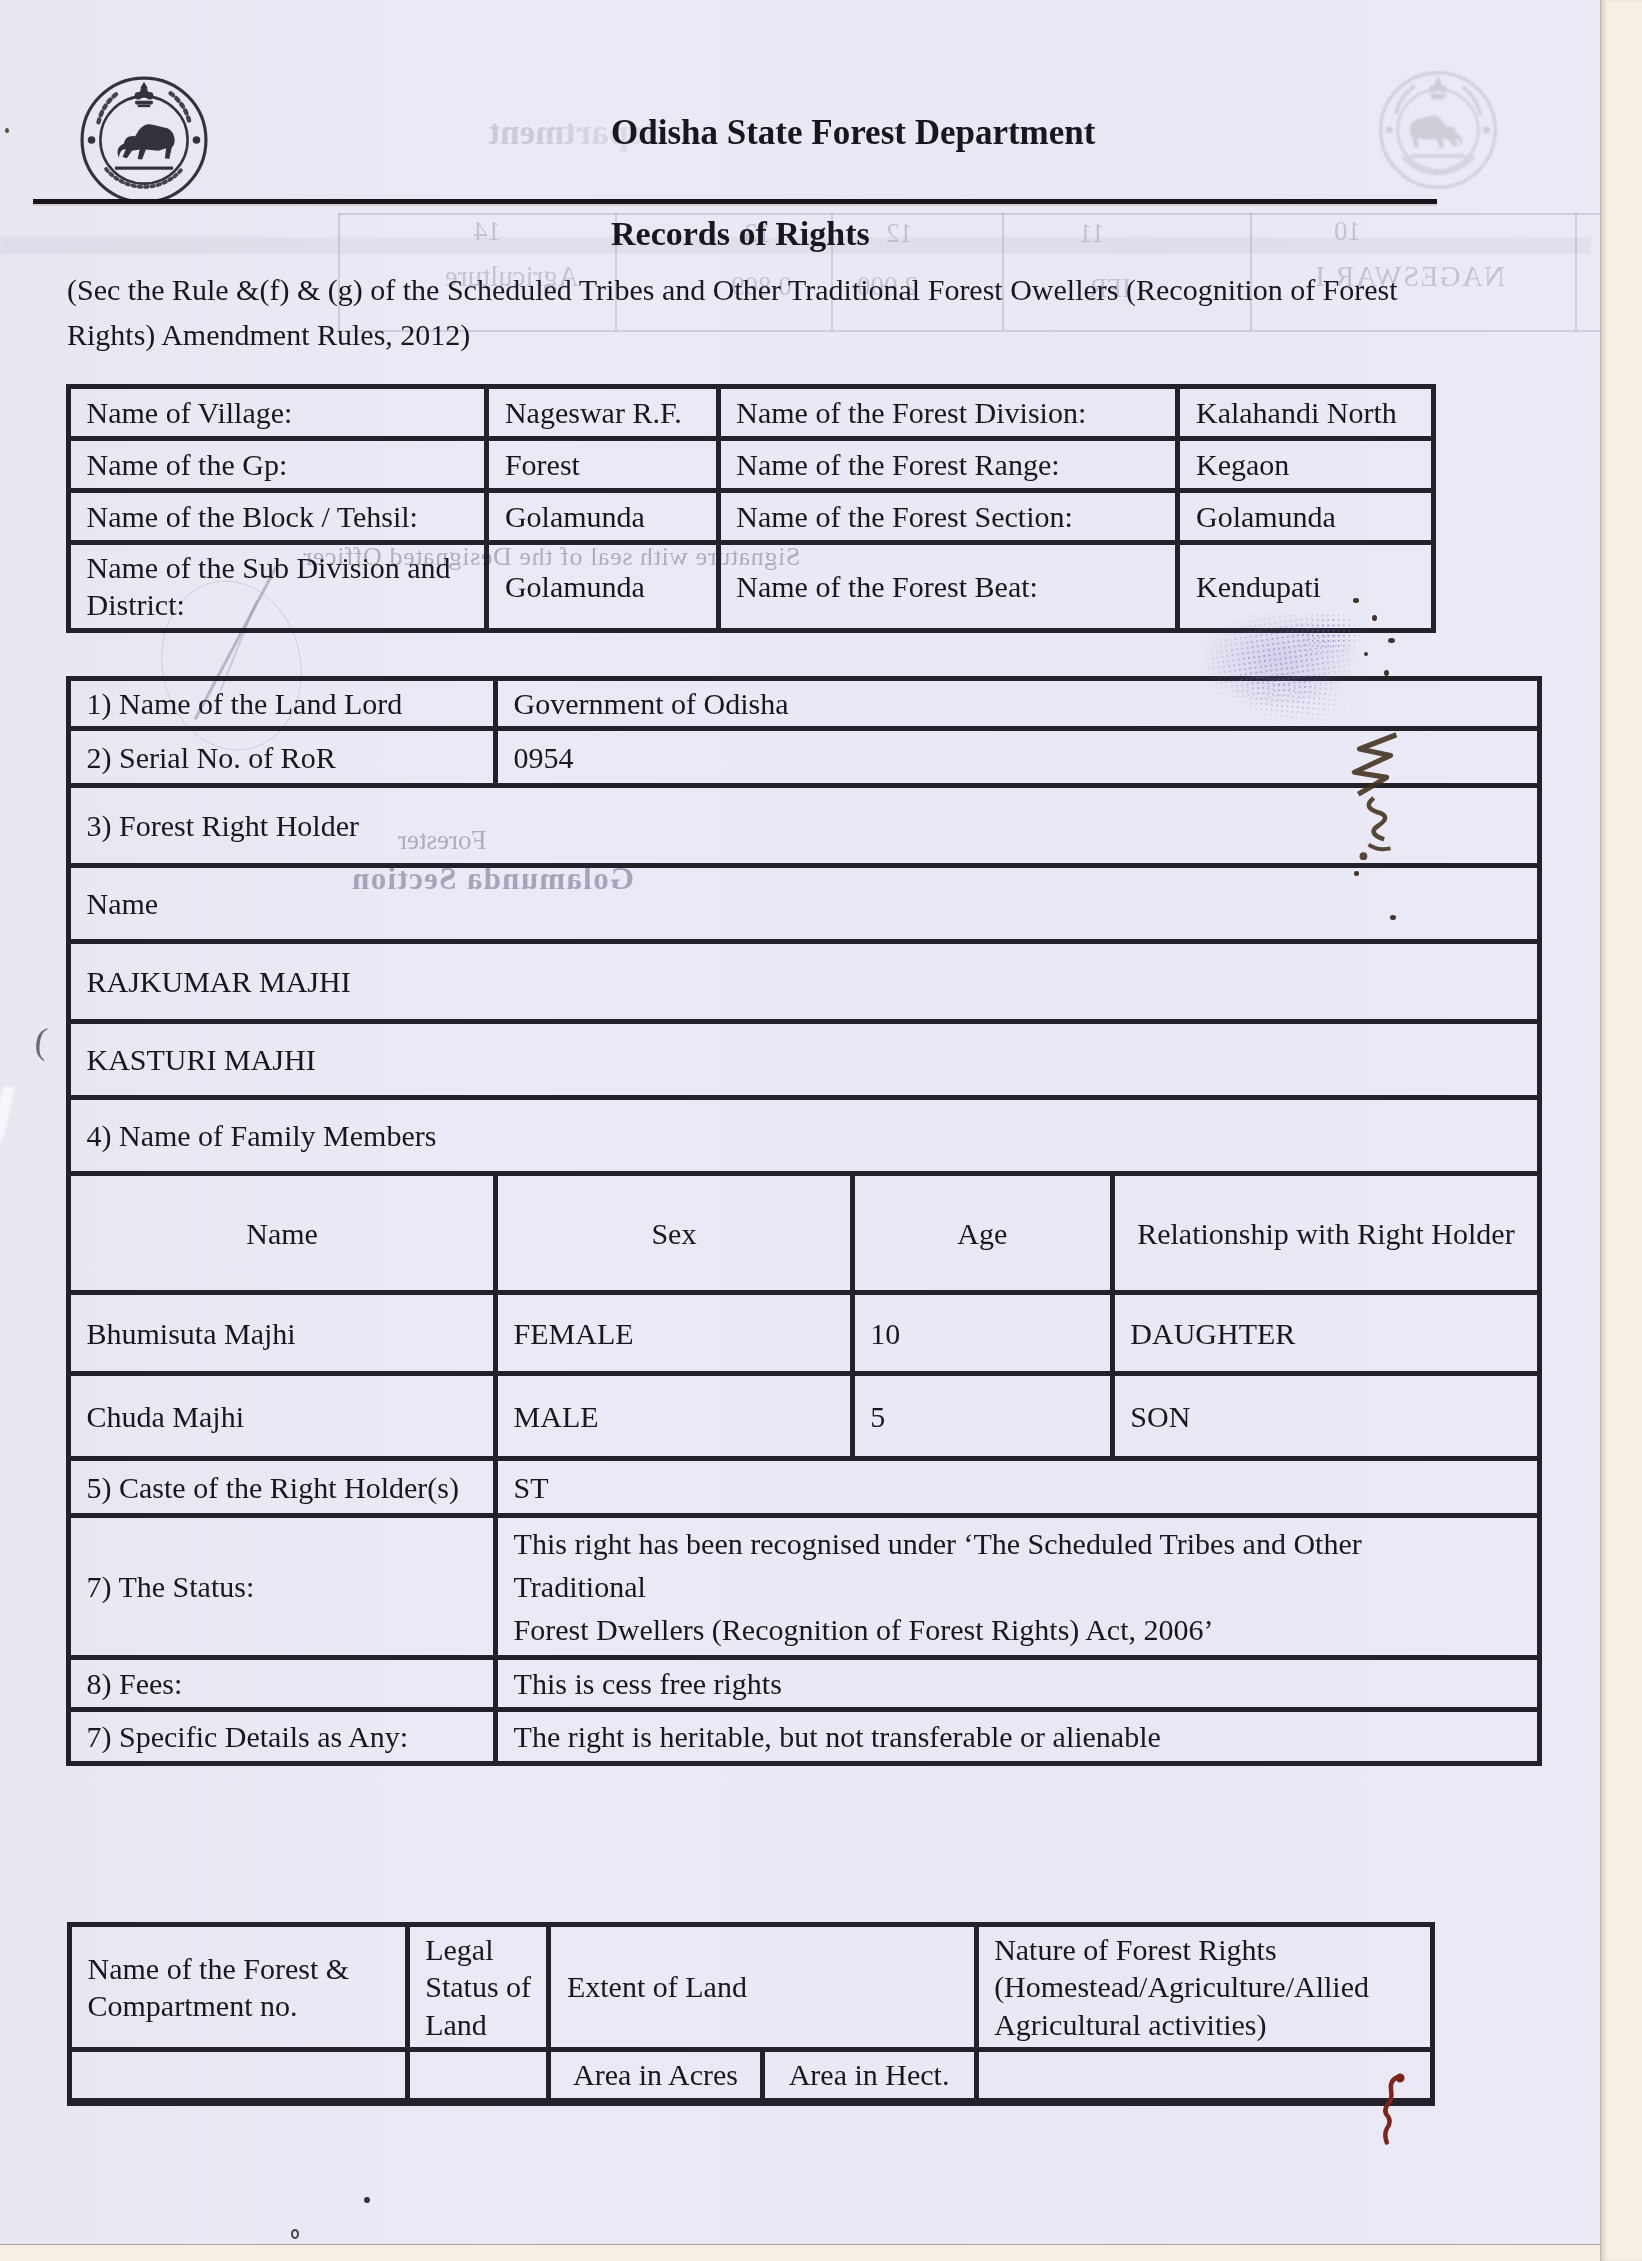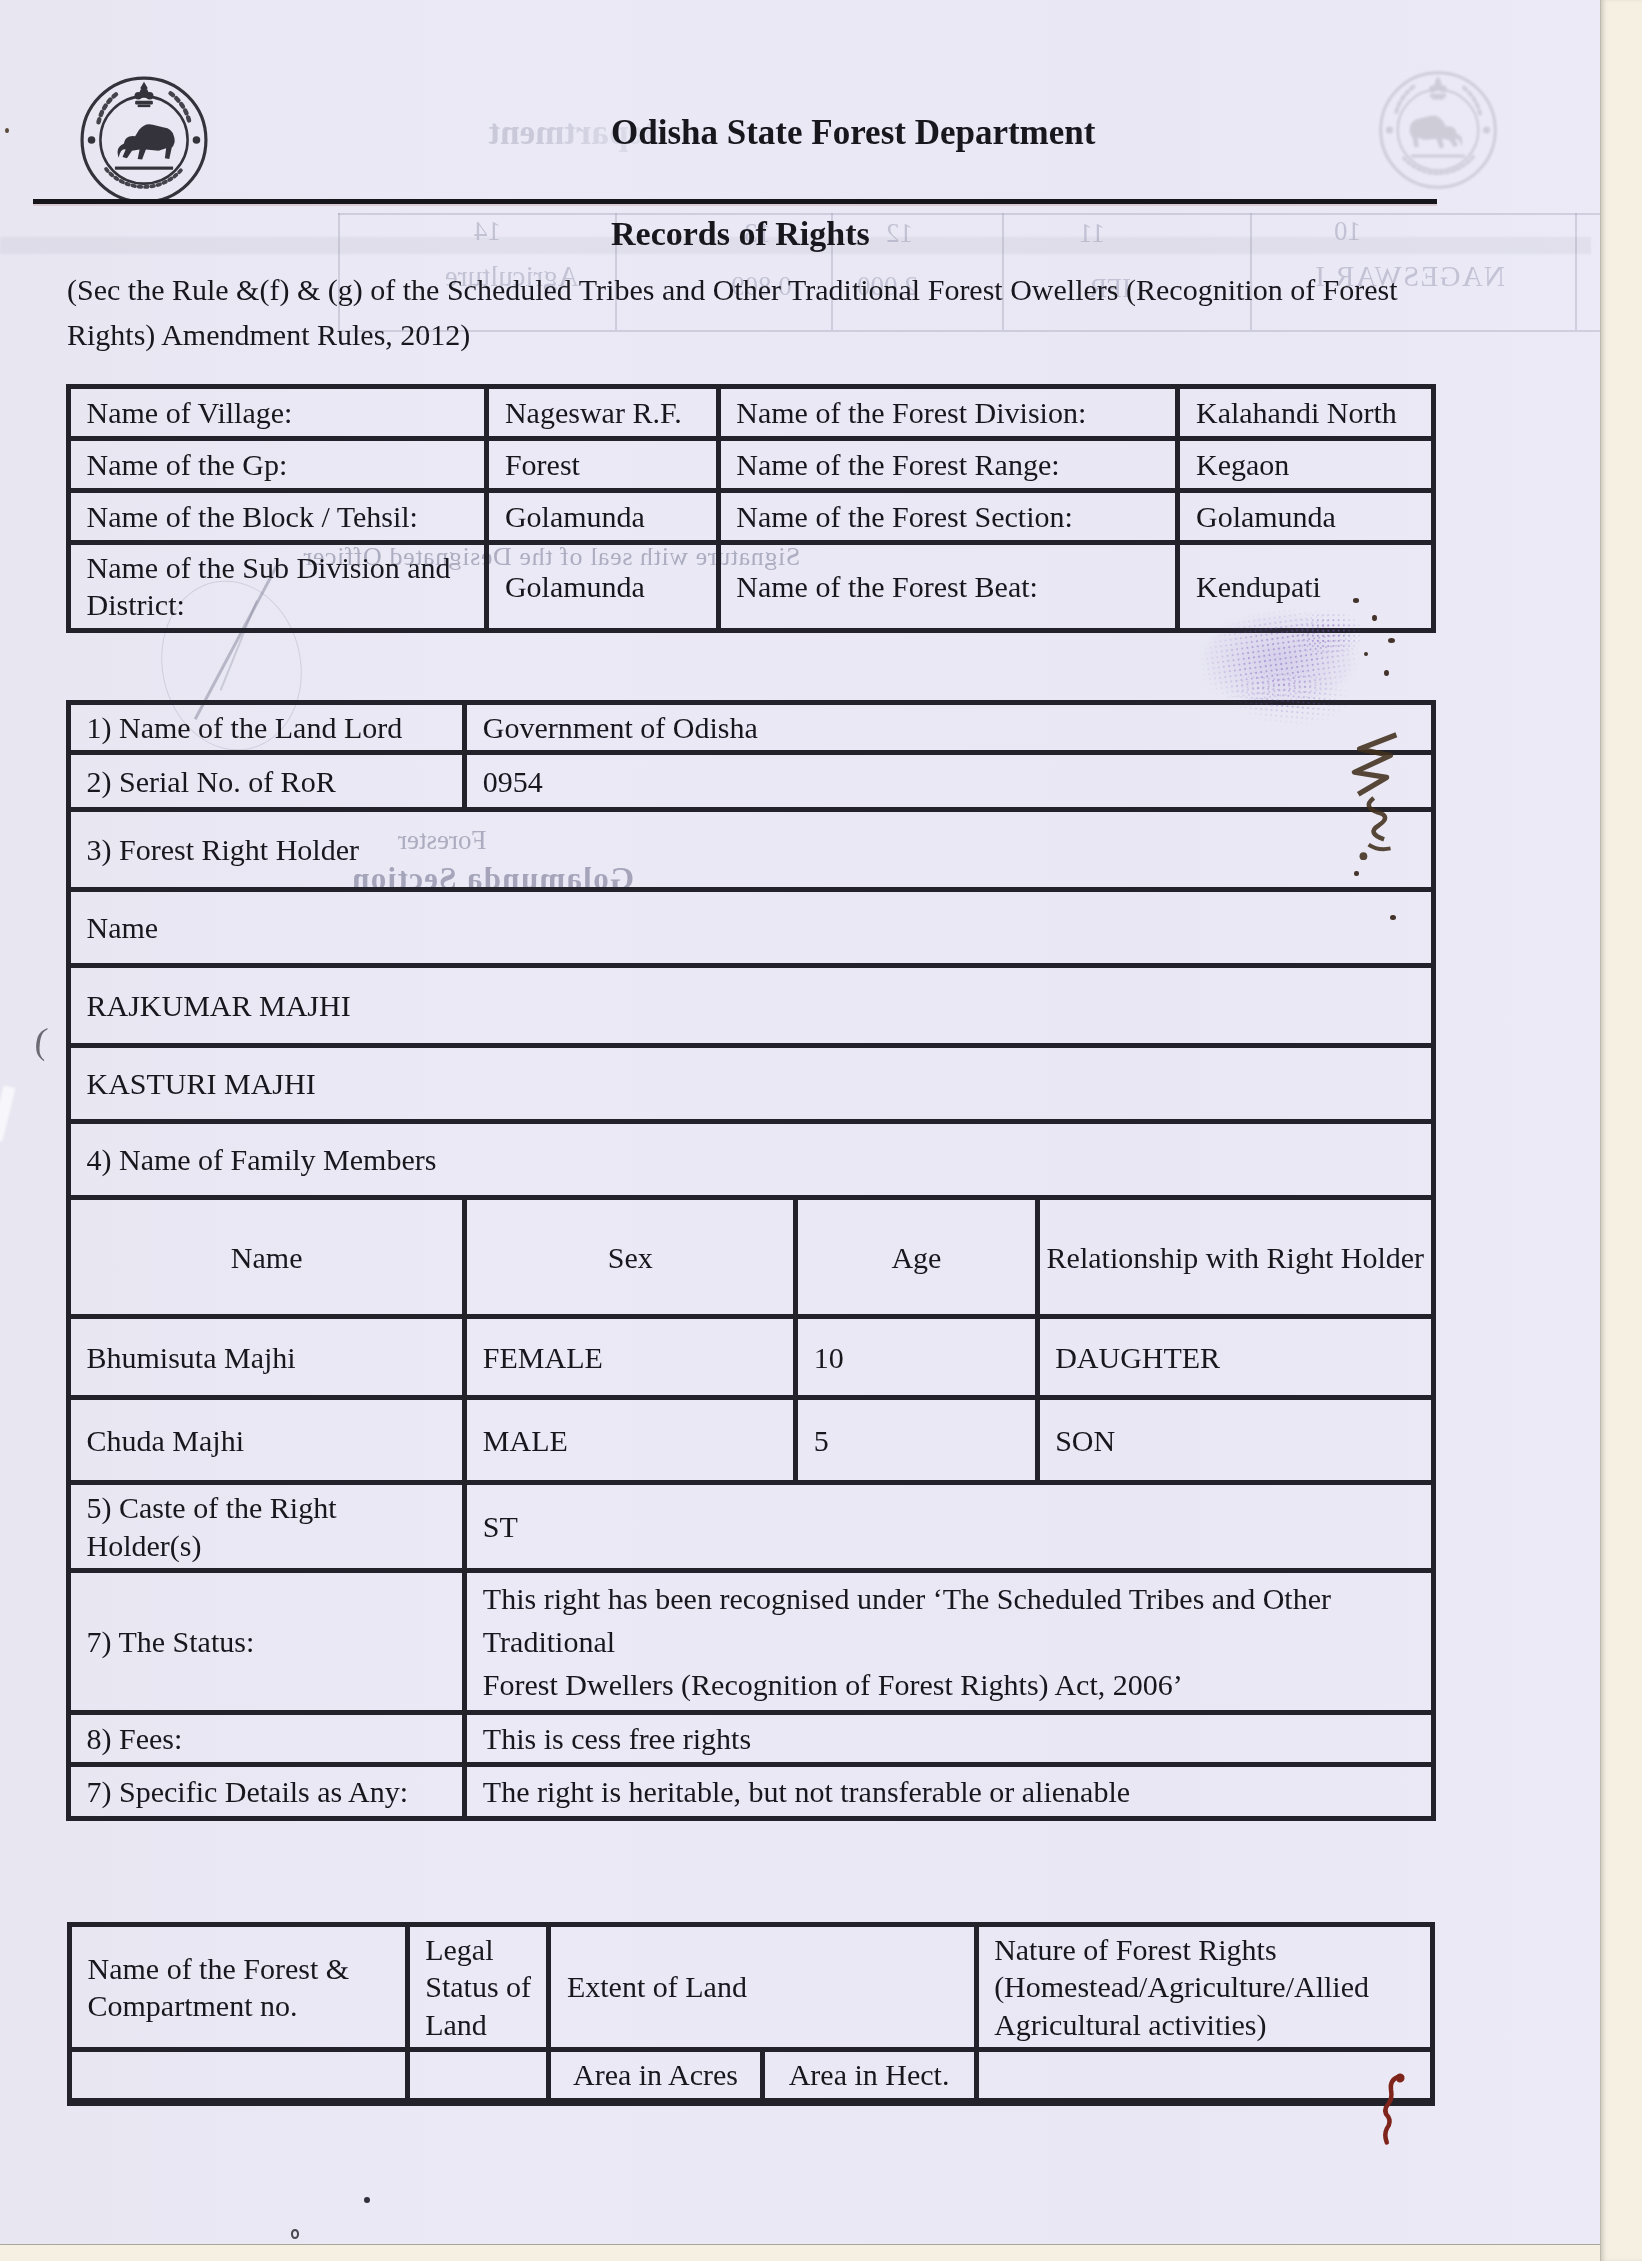--- a/index.html
+++ b/index.html
@@ -56,21 +56,21 @@
   .subtitle{left:67px;top:267px;width:1353px;font-size:30px;line-height:45px;}
   
   table.t{border-collapse:collapse;table-layout:fixed;position:absolute;background:transparent;}
   table.t td{
     border:5.8px solid var(--border);
     font-size:30px;line-height:1.25;
     padding:3.9px 9px 3.9px 15.5px;
     vertical-align:middle;overflow:hidden;
   }
   .t1{left:66px;top:384px;width:1370px;}
-  .t2{left:66px;top:700px;width:1370px;}
+  .t2{left:66px;top:676px;width:1476px;}
   .t3{left:67px;top:1922px;width:1368px;border-bottom:8.4px solid var(--border);}
   .b{font-weight:normal;}
   .ctr{text-align:center;padding-left:6.4px !important;padding-right:6.4px !important;}
   .status-cell div{line-height:43px;}
   
   .marks{position:absolute;inset:0;z-index:3;pointer-events:none;}
   .smudge-wash{left:1176px;top:598px;width:206px;height:122px;border-radius:50%;
     background:radial-gradient(closest-side,rgba(138,111,200,.20),rgba(138,111,200,0) 78%);filter:blur(1.9px);}
   .smudge-dots{
     border-radius:50%;

